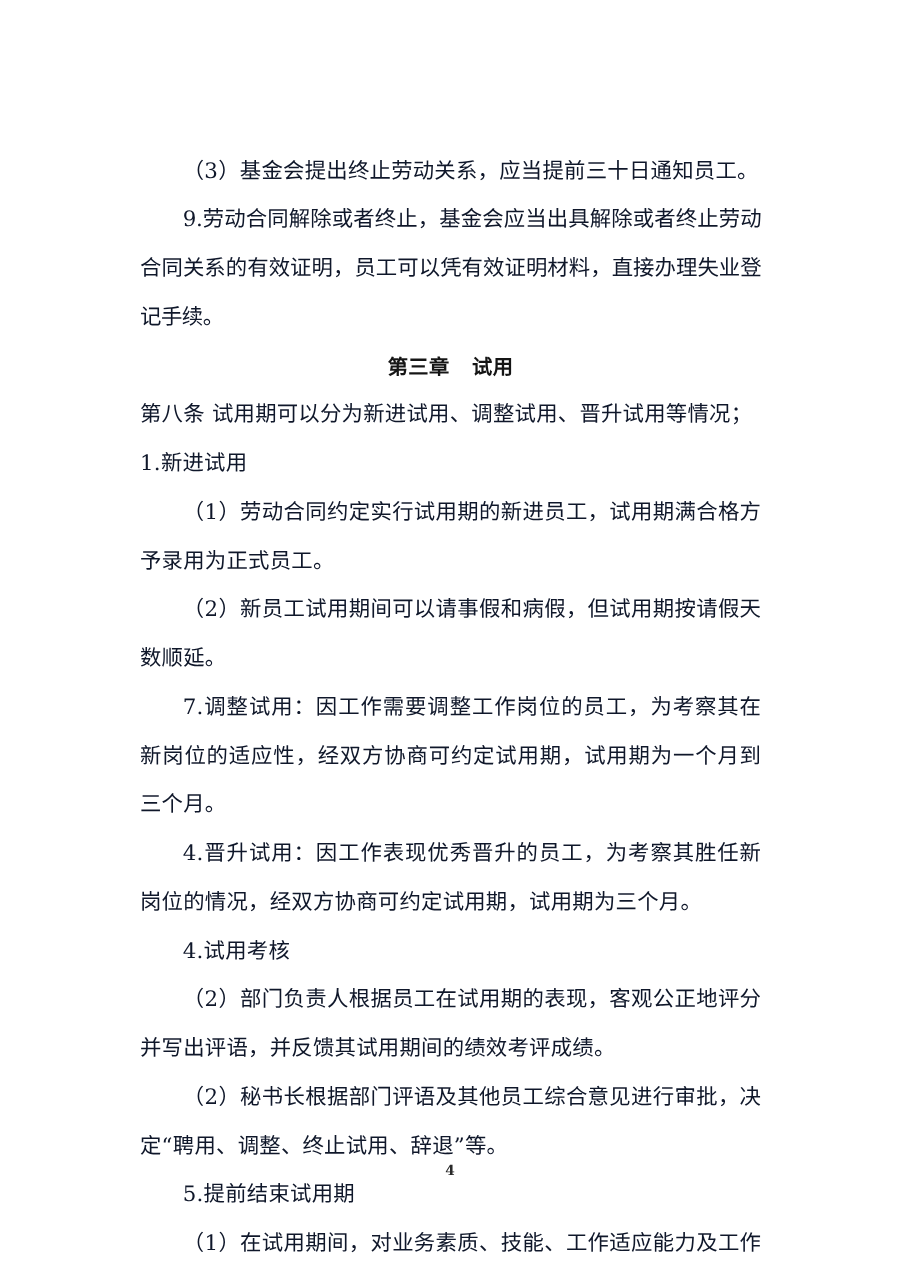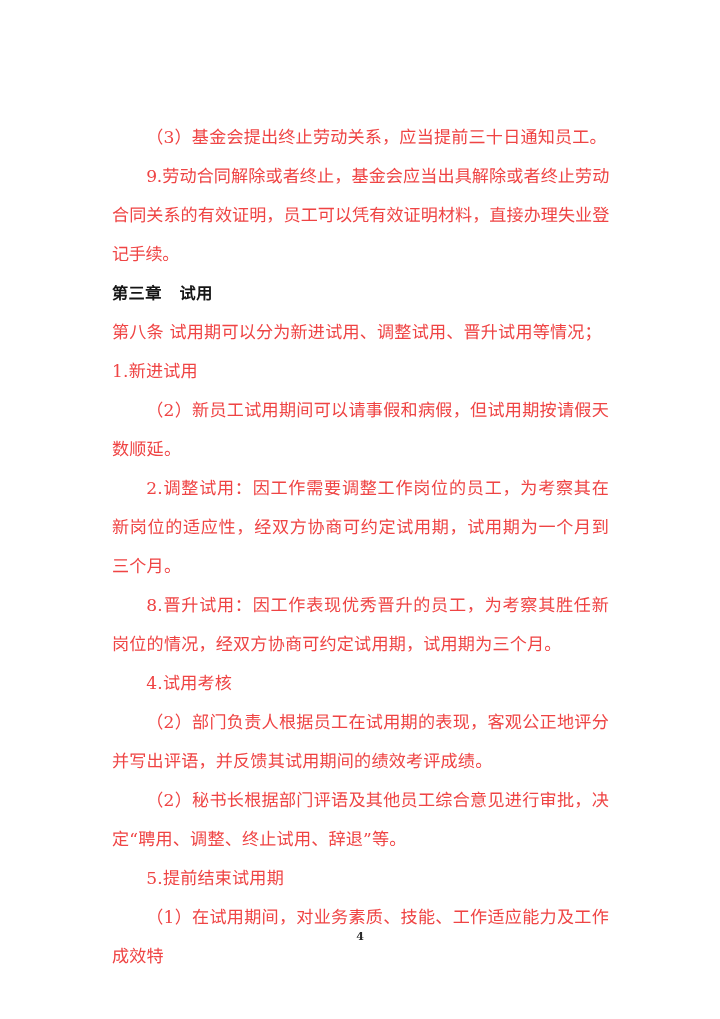--- a/index.html
+++ b/index.html
@@ -32,42 +32,42 @@
   }
 
   p.para {
     margin: 0;
     font-size: 17.1px;
     line-height: 39px;
     text-align: justify;
     text-justify: inter-ideograph;
     text-indent: 2em;
     letter-spacing: 0.2px;
-    color: #ef4444;
+    color: #0f172a;
     font-weight: 400;
     -webkit-font-smoothing: antialiased;
   }
 
   
   p.para.noindent {
     text-indent: 0;
   }
 
   
   p.para.tight {
     letter-spacing: -0.35px;
   }
 
   h2.chapter-heading {
     margin: 0;
     font-family: "DejaVu Sans", "Liberation Sans", sans-serif;
     font-size: 16.2px;
     font-weight: 700;
     line-height: 39px;
-    text-align: left;
+    text-align: center;
     letter-spacing: 0.4px;
     color: #151515;
   }
 
   .heading-gap {
     display: inline-block;
     width: 1.1em;
   }
 
   .page-number {
@@ -93,26 +93,27 @@
     <p class="para">（3）基金会提出终止劳动关系，应当提前三十日通知员工。</p>
 
     <p class="para tight">9.劳动合同解除或者终止，基金会应当出具解除或者终止劳动合同关系的有效证明，员工可以凭有效证明材料，直接办理失业登记手续。</p>
 
     <h2 class="chapter-heading"><span>第三章</span><span class="heading-gap"></span><span>试用</span></h2>
 
     <p class="para noindent">第八条 试用期可以分为新进试用、调整试用、晋升试用等情况；</p>
 
     <p class="para noindent">1.新进试用</p>
 
+    <p class="para">（1）劳动合同约定实行试用期的新进员工，试用期满合格方予录用为正式员工。</p>
 
     <p class="para">（2）新员工试用期间可以请事假和病假，但试用期按请假天数顺延。</p>
 
-    <p class="para">2.调整试用：因工作需要调整工作岗位的员工，为考察其在新岗位的适应性，经双方协商可约定试用期，试用期为一个月到三个月。</p>
+    <p class="para">7.调整试用：因工作需要调整工作岗位的员工，为考察其在新岗位的适应性，经双方协商可约定试用期，试用期为一个月到三个月。</p>
 
-    <p class="para">8.晋升试用：因工作表现优秀晋升的员工，为考察其胜任新岗位的情况，经双方协商可约定试用期，试用期为三个月。</p>
+    <p class="para">4.晋升试用：因工作表现优秀晋升的员工，为考察其胜任新岗位的情况，经双方协商可约定试用期，试用期为三个月。</p>
 
     <p class="para">4.试用考核</p>
 
     <p class="para">（2）部门负责人根据员工在试用期的表现，客观公正地评分并写出评语，并反馈其试用期间的绩效考评成绩。</p>
 
     <p class="para">（2）秘书长根据部门评语及其他员工综合意见进行审批，决定“聘用、调整、终止试用、辞退”等。</p>
 
     <p class="para">5.提前结束试用期</p>
 
     <p class="para">（1）在试用期间，对业务素质、技能、工作适应能力及工作成效特</p>

